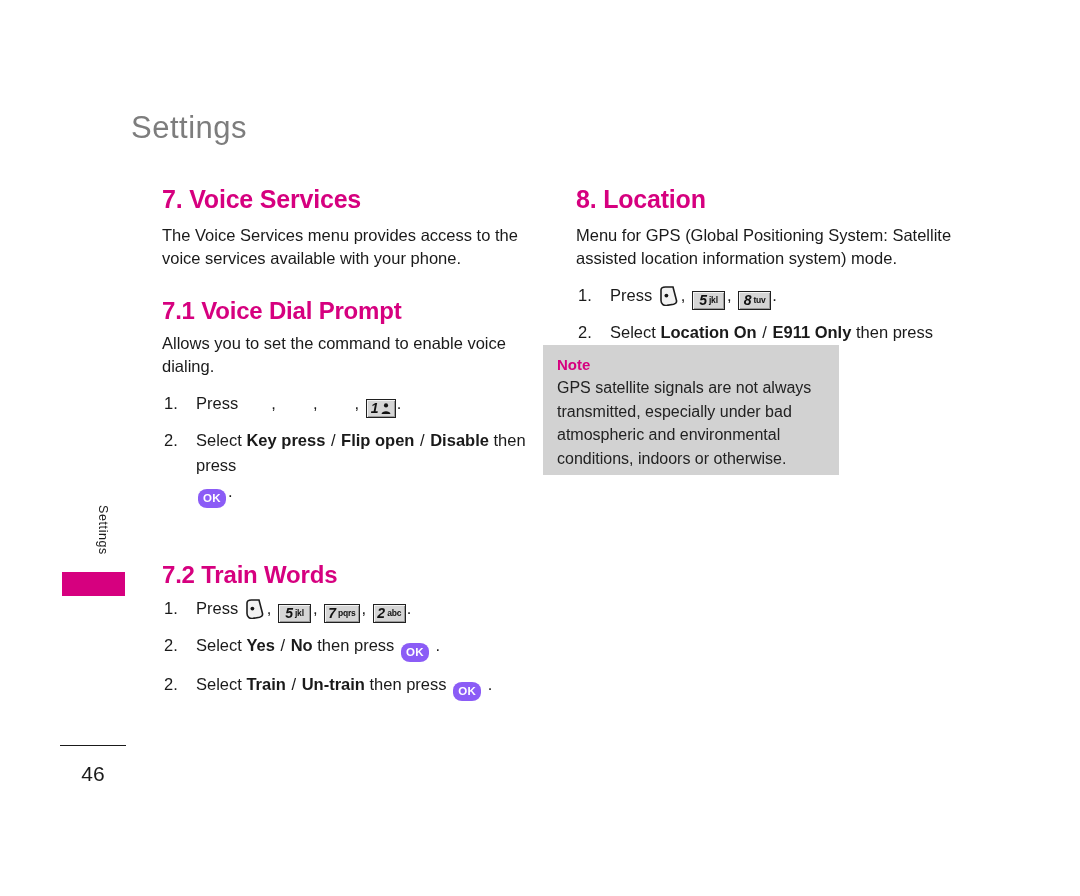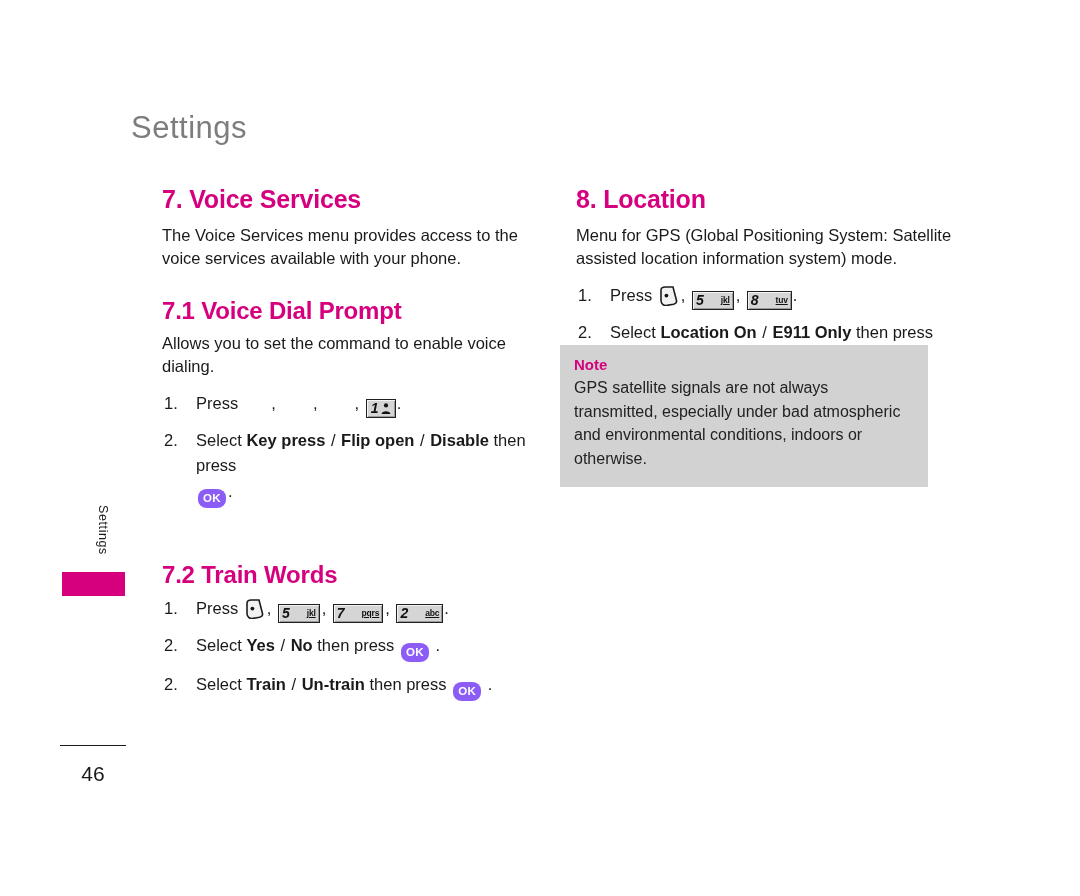--- a/index.html
+++ b/index.html
@@ -154,22 +154,21 @@
     font-size: 14px;
     font-weight: bold;
     font-style: italic;
     letter-spacing: 0;
   }
   .key .lt {
     font-size: 8.5px;
     font-weight: bold;
     vertical-align: 2px;
     letter-spacing: -0.2px;
-    padding-left: 17px;
-    text-decoration: underline;
+    padding-left: 2px;
   }
   
   .key-one { min-width: 30px; }
   .vm-ico {
     display: inline-block;
     width: 10px;
     height: 12px;
     vertical-align: -2px;
     margin-left: 2px;
   }
@@ -207,26 +206,26 @@
     width: 21px;
     height: 19px;
     vertical-align: -4px;
     margin: 0 1px;
   }
   .ghostkey-w { width: 33px; }
 
   
   .note-box {
     position: absolute;
-    left: 560px;
+    left: 543px;
     top: 345px;
-    width: 368px;
+    width: 296px;
     box-sizing: border-box;
     background: #d2d2d2;
-    padding: 11px 14px 16px 14px;
+    padding: 11px 14px 4px 14px;
   }
   .note-title {
     margin: 0 0 3px 0;
     font-size: 15px;
     font-weight: bold;
     color: #d6007f;
     font-family: "Liberation Sans", sans-serif;
   }
   .note-body {
     margin: 0;

